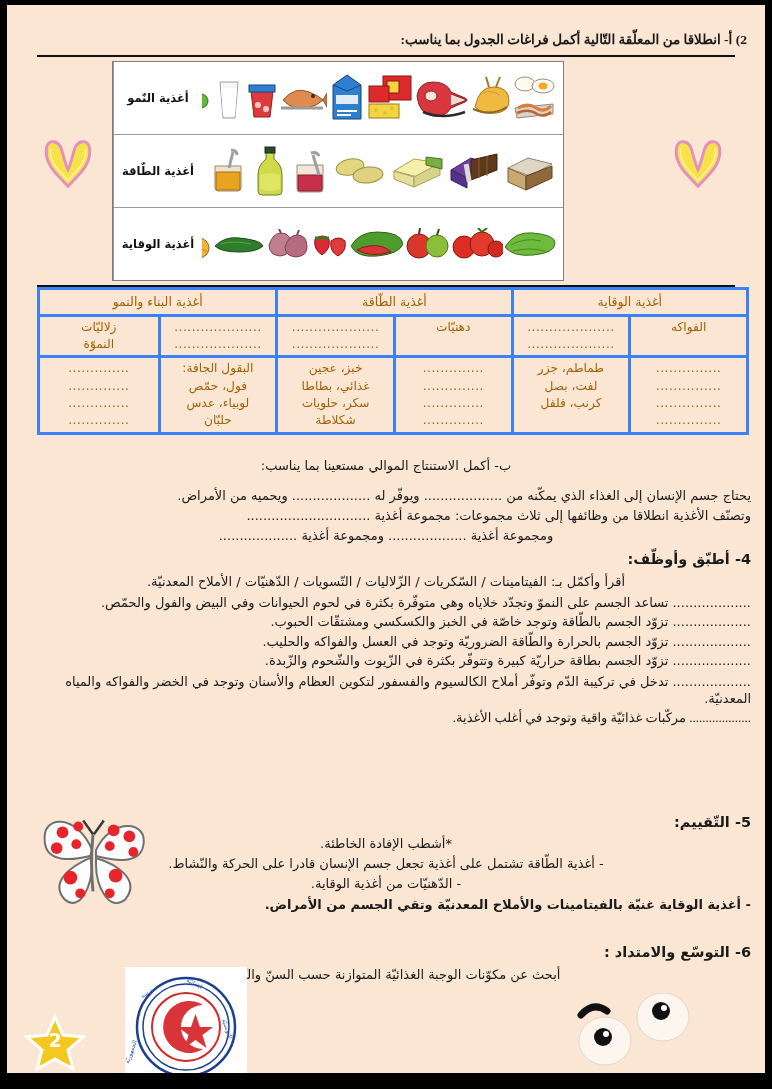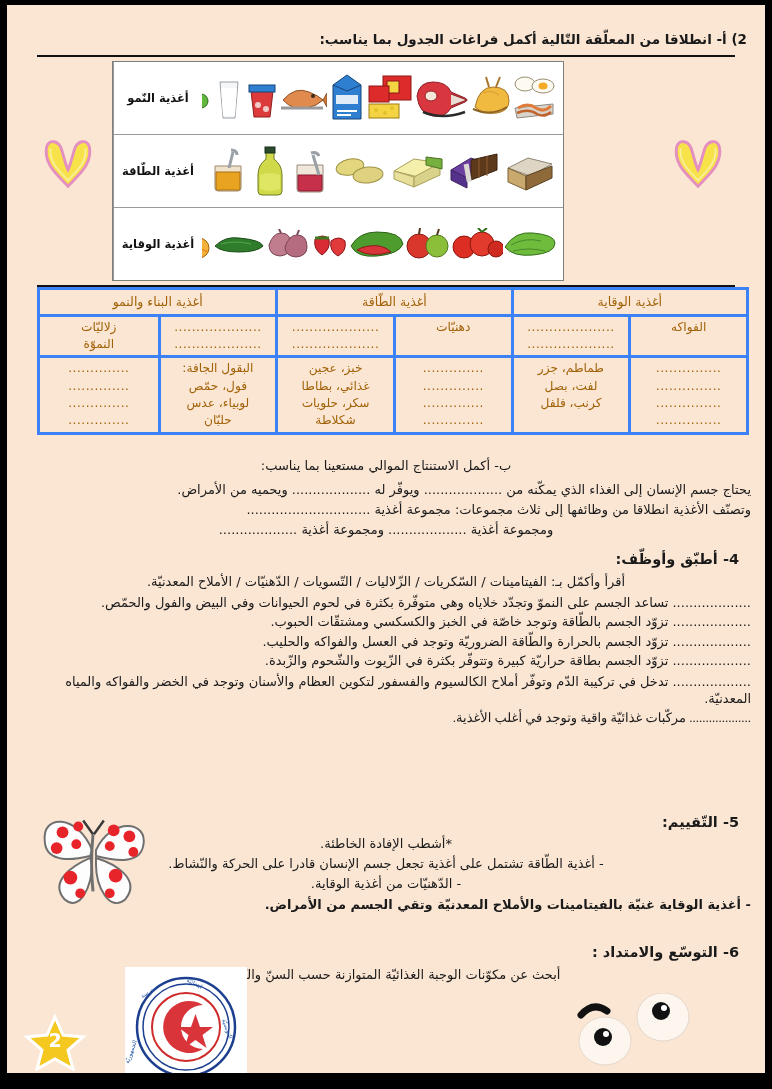--- a/index.html
+++ b/index.html
@@ -30,25 +30,26 @@
   .ar {
     direction: rtl;
     text-align: right;
     color: #1a1a1a;
     line-height: 1.32;
   }
   .q-head {
     font-size: 13.5px;
     font-weight: bold;
     padding: 0 18px 0 14px;
+    font-family: Liberation Serif, serif;
   }
   .sec-head {
     font-size: 14.5px;
     font-weight: bold;
-    padding: 0 26px;
+    padding: 0 14px;
     text-align: right;
   }
   .body-line {
     font-size: 13px;
     padding: 0 14px;
   }
   .dots { letter-spacing: .5px; }
 
   
   .poster-wrap {
@@ -459,21 +460,21 @@
           <span class="cellline dots">..............</span>
           <span class="cellline dots">..............</span>
         </td>
       </tr>
     </tbody>
         </table>
   </div>
 
   <div style="position:absolute; left:0; right:0; top:452px;">
     <div class="ar body-line" style="text-align:center;">ب- أكمل الاستنتاج الموالي مستعينا بما يناسب:</div>
-    <div class="ar body-line" style="margin-top:7px;">يحتاج جسم الإنسان إلى الغذاء الذي يمكّنه من ................... ويوفّر له ................... ويحميه من الأمراض.</div>
+    <div class="ar body-line" style="margin-top:13px;">يحتاج جسم الإنسان إلى الغذاء الذي يمكّنه من ................... ويوفّر له ................... ويحميه من الأمراض.</div>
     <div class="ar body-line" style="margin-top:3px;">وتصنّف الأغذية انطلاقا من وظائفها إلى ثلاث مجموعات: مجموعة أغذية ..............................</div>
     <div class="ar body-line" style="margin-top:3px; text-align:center;">ومجموعة أغذية ...................         ومجموعة أغذية ...................</div>
   </div>
 
   <div style="position:absolute; left:0; right:0; top:545px;">
     <div class="ar sec-head">4- أطبّق وأوظّف:</div>
     <div class="ar body-line" style="margin-top:4px; text-align:center;">أقرأ وأكمّل بـ: الفيتامينات / السّكريات / الزّلاليات / التّسويات / الدّهنيّات / الأملاح المعدنيّة.</div>
 
     <div class="ar line-row" style="margin-top:4px;">................... تساعد الجسم على النموّ وتجدّد خلاياه وهي متوفّرة بكثرة في لحوم الحيوانات وفي البيض والفول والحمّص.</div>
     <div class="ar line-row" style="margin-top:2px;">................... تزوّد الجسم بالطّاقة وتوجد خاصّة في الخبز والكسكسي ومشتقّات الحبوب.</div>

